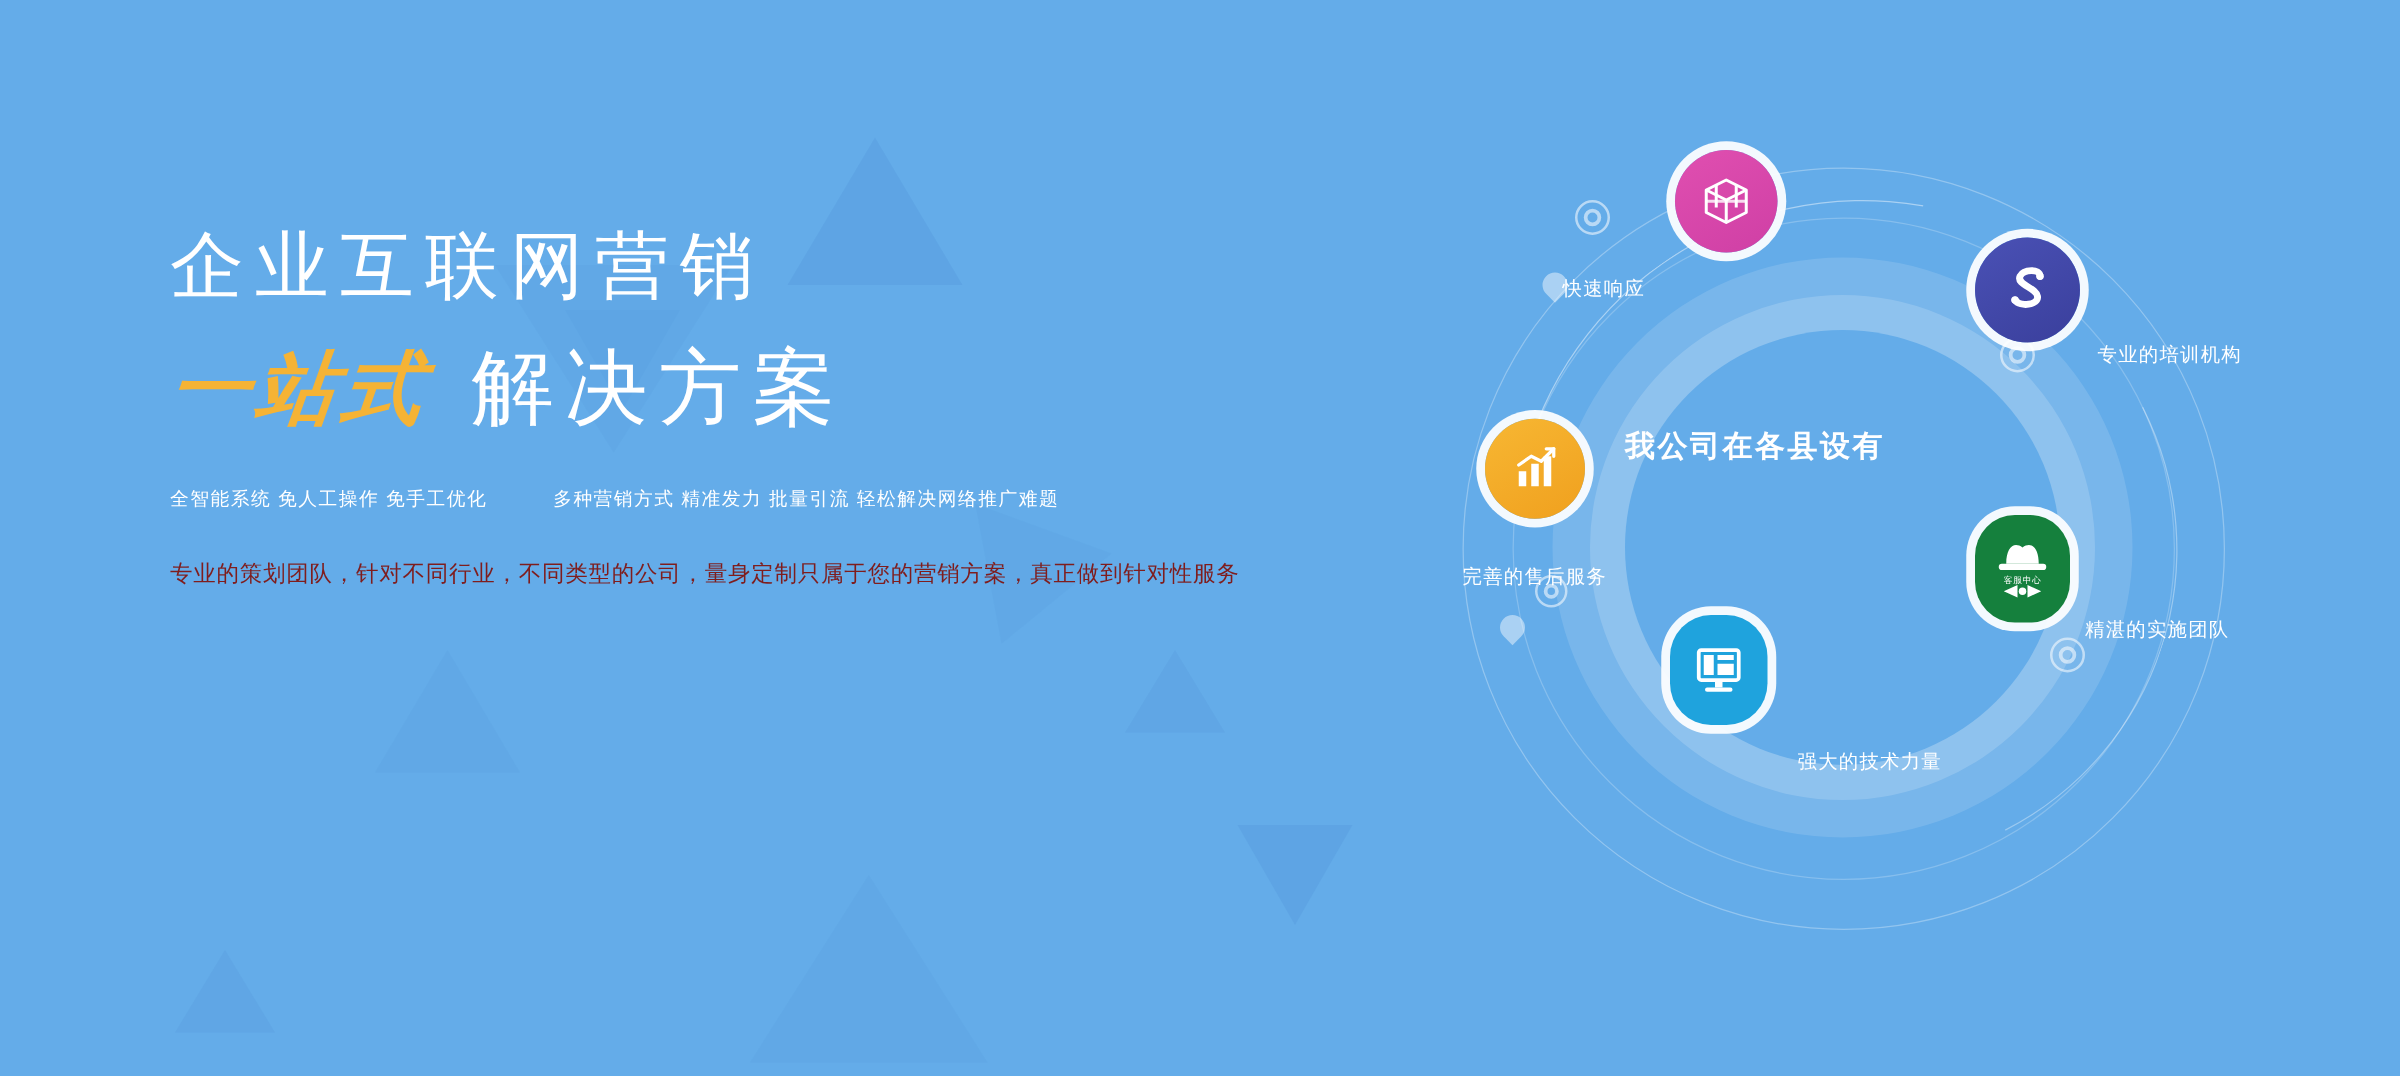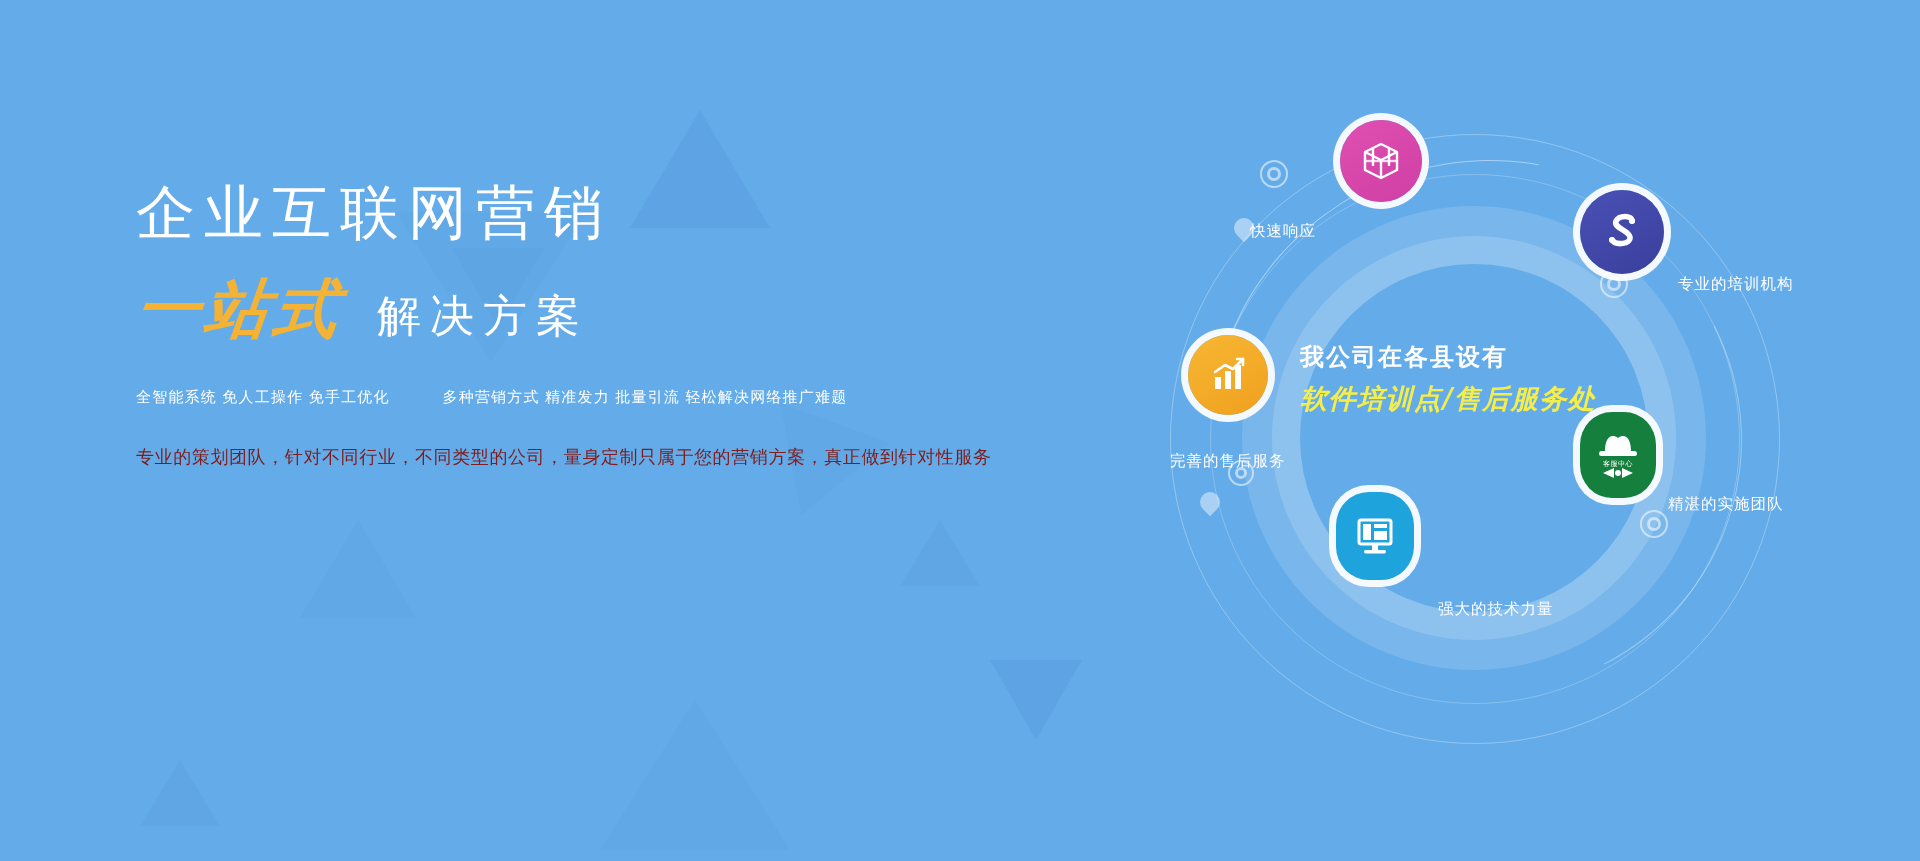--- a/index.html
+++ b/index.html
@@ -30,21 +30,21 @@
     line-height:1.15; font-weight:400; white-space:nowrap;
   }
   .headline-2 {
     margin-top:26px; white-space:nowrap;
     line-height:1.1; display:flex; align-items:baseline; gap:34px;
   }
   .hl-accent {
     font-size:64px; color:#f5b335; font-weight:700; font-style:italic;
     letter-spacing:5px; transform:skewX(-6deg); display:inline-block;
   }
-  .hl-rest { font-size:44px; color:#ffffff; letter-spacing:9px; }
+  .hl-rest { font-size:66px; color:#ffffff; letter-spacing:9px; }
   .feature-line {
     margin-top:44px; font-size:15px; color:#ffffff;
     letter-spacing:1.2px; white-space:nowrap; font-weight:400;
   }
   .feature-line .gap { display:inline-block; width:42px; }
   .desc-line {
     margin-top:38px; font-size:18px; color:#7f1d1d;
     letter-spacing:.6px; white-space:nowrap;
   }
 
@@ -179,21 +179,20 @@
     <div class="arc a2"></div>
     <div class="ring-hair hair-1"></div>
     <div class="ring-hair hair-2"></div>
 
     <div class="ring-outer"></div>
     <div class="ring-mid"></div>
     <div class="ring-inner"></div>
 
     <div class="center-text">
       <div class="ct-line1">我公司在各县设有</div>
-      <div class="ct-line2">软件培训点/售后服务处</div>
     </div>
 
     <div class="target t1"></div>
     <div class="target t2"></div>
     <div class="target t3"></div>
     <div class="target t4"></div>
     <div class="pin p1"></div>
     <div class="pin p2"></div>
 
     <div class="node node-ring node-cube">

